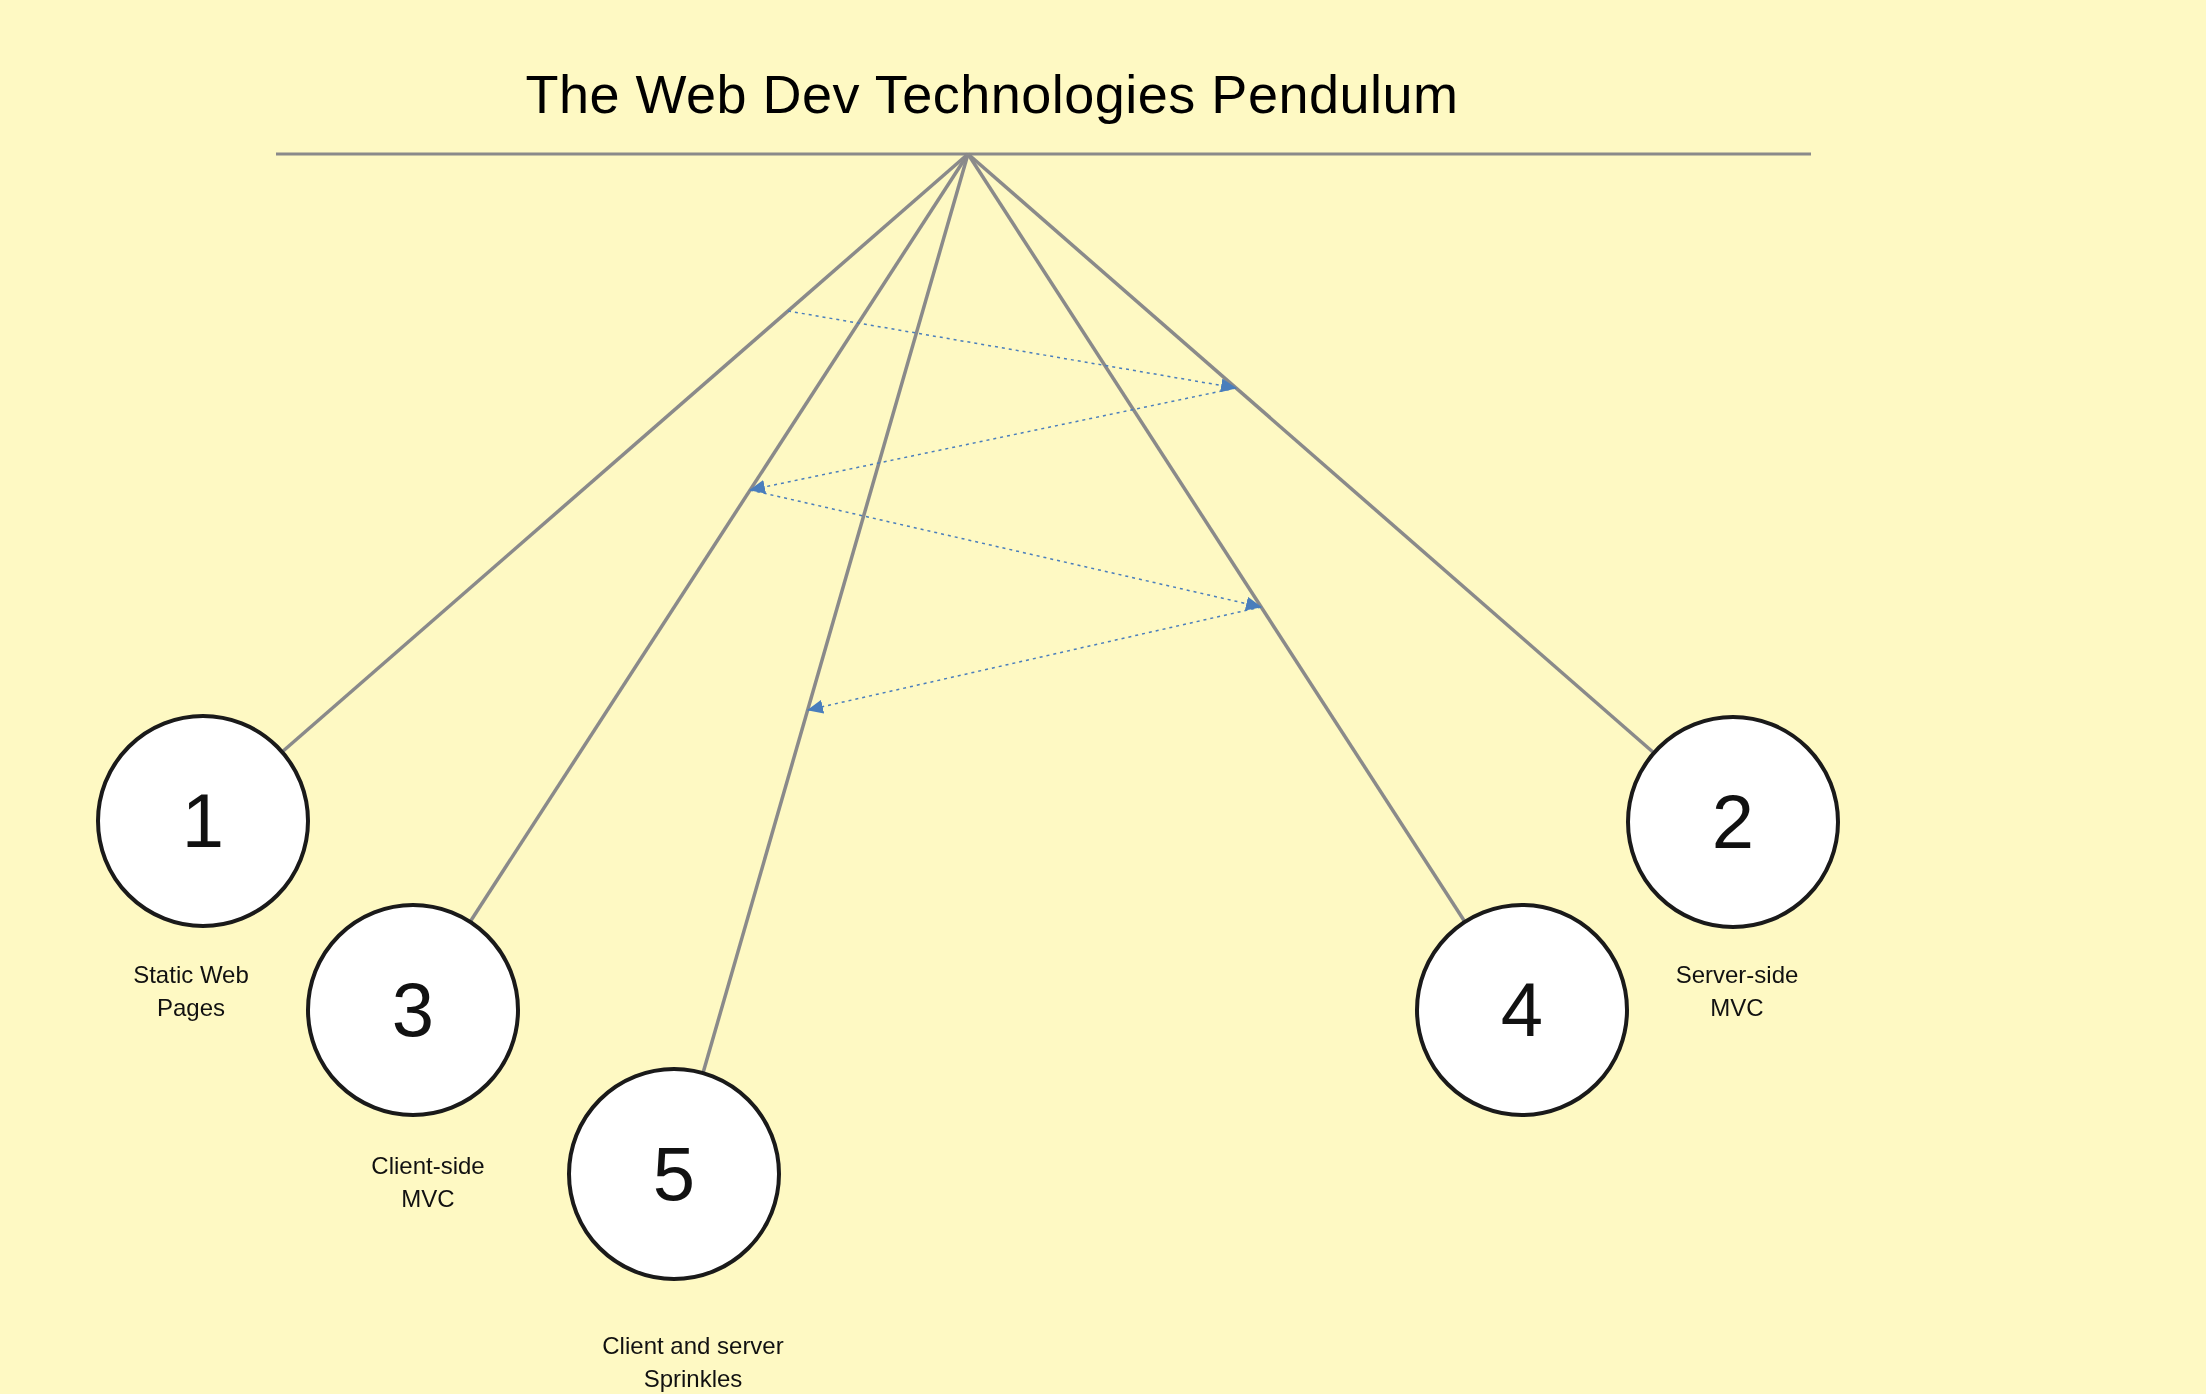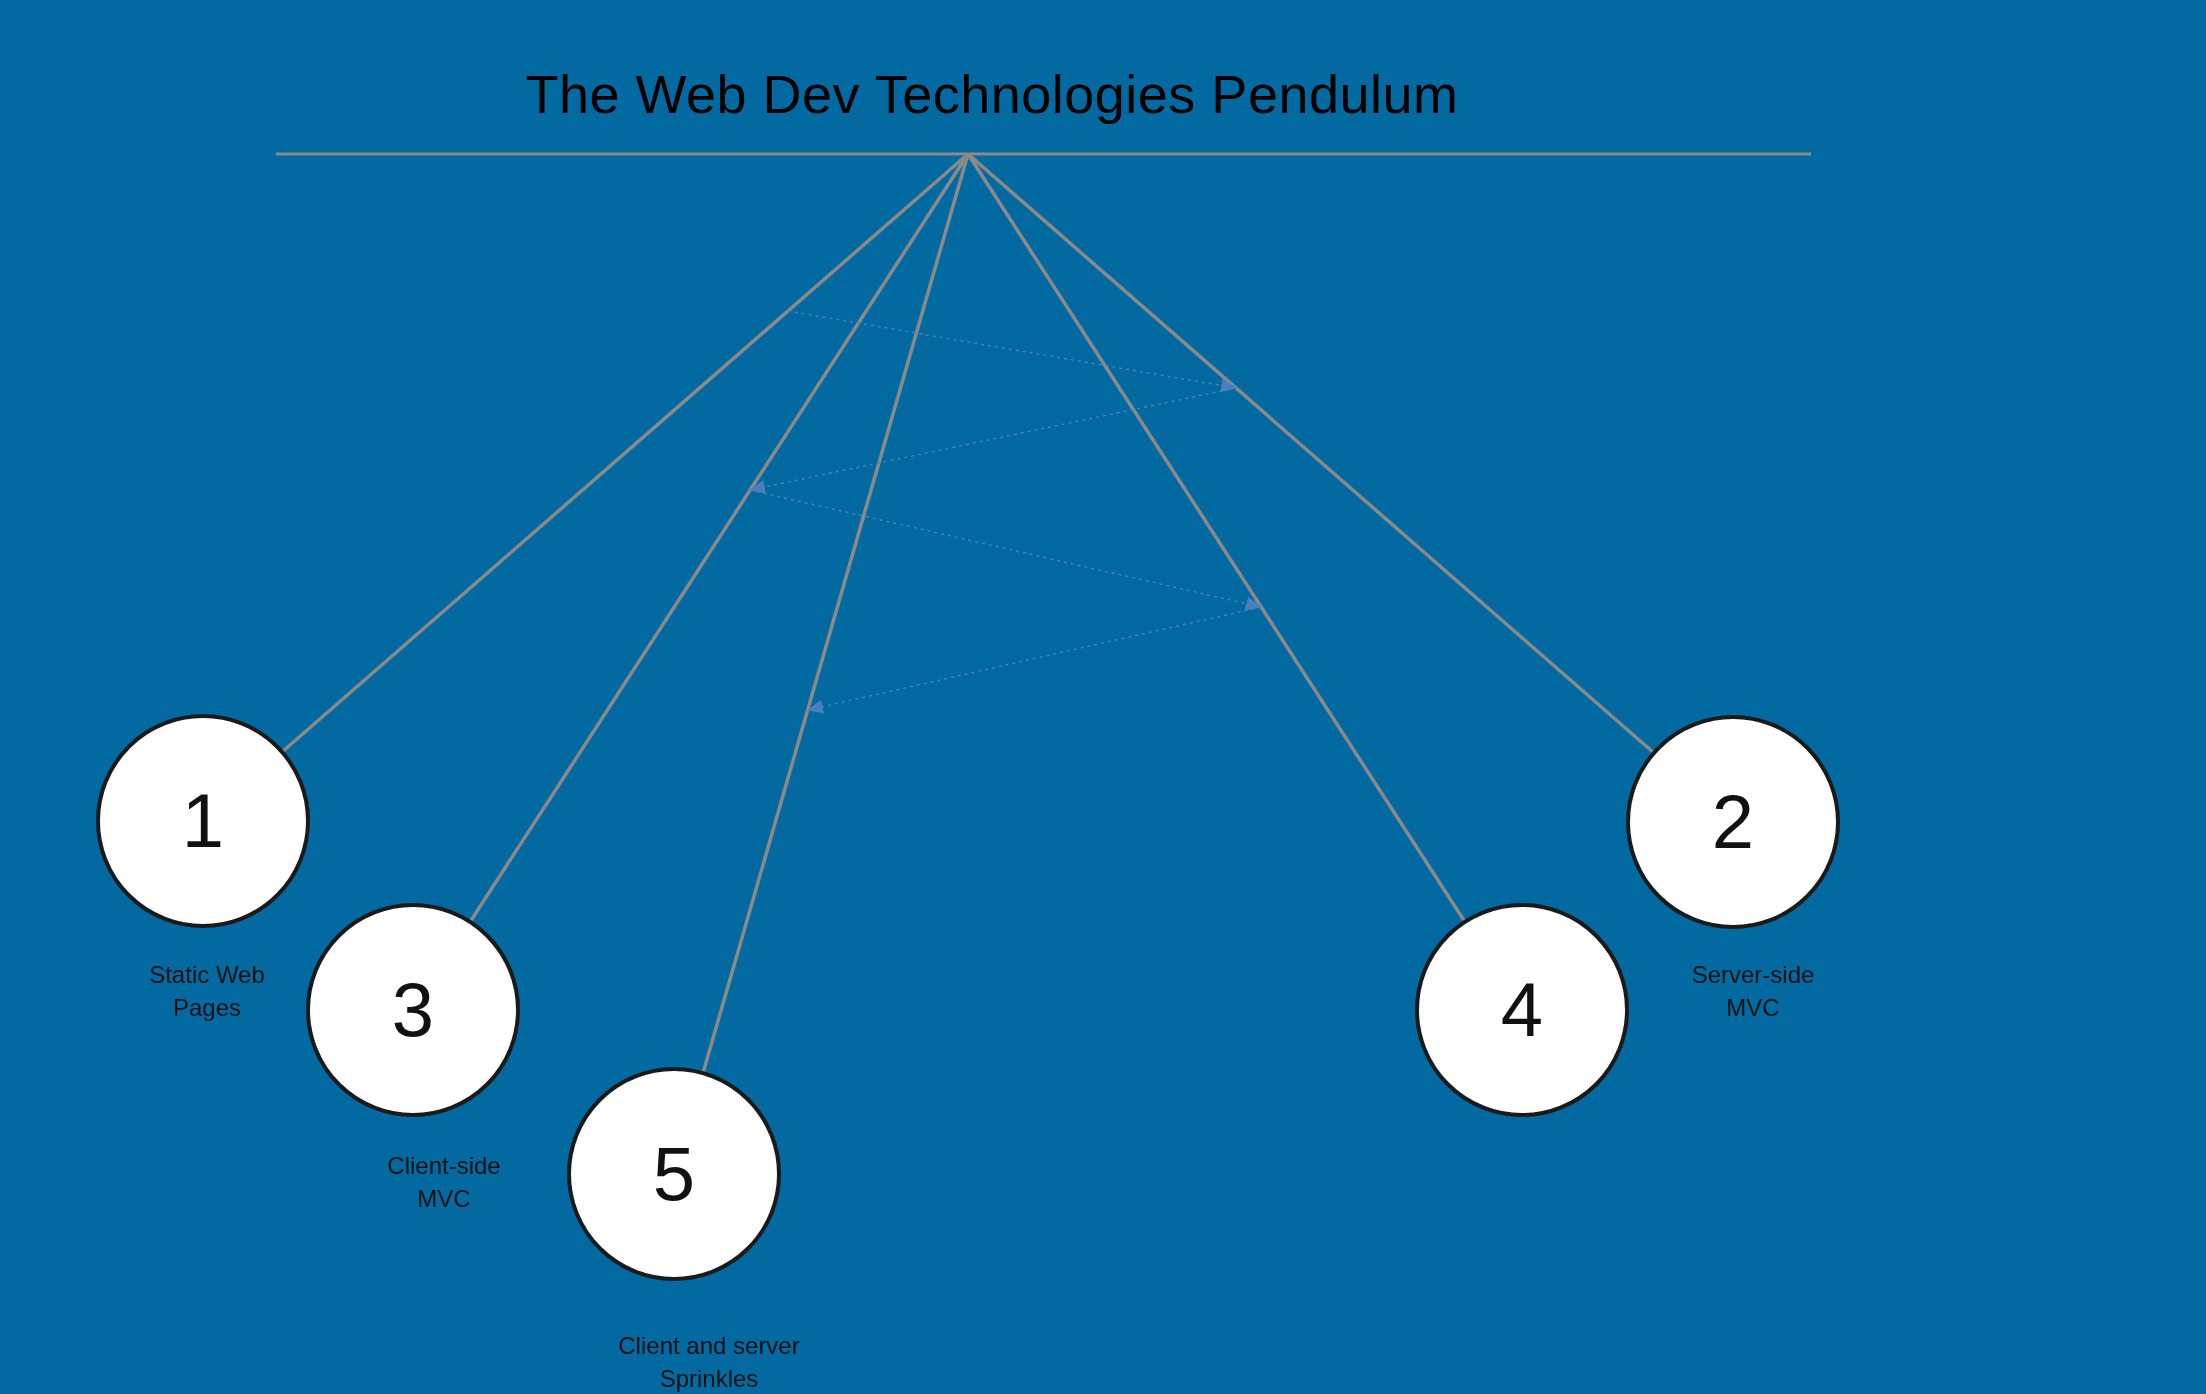--- a/index.html
+++ b/index.html
@@ -4,21 +4,21 @@
 <style>
   html, body {
     margin: 0;
     padding: 0;
     background: #ffffff;
   }
   .canvas {
     position: relative;
     width: 2206px;
     height: 1394px;
-    background: #0369a1;
+    background: #fef9c3;
     overflow: hidden;
     font-family: "Liberation Sans", sans-serif;
     color: #000000;
   }
   .layer {
     position: absolute;
     left: 0;
     top: 0;
     width: 2206px;
     height: 1394px;
@@ -41,21 +41,20 @@
     color: #111111;
   }
   .node-label {
     position: absolute;
     transform: translate(-50%, -50%);
     font-size: 24px;
     line-height: 33px;
     text-align: center;
     white-space: nowrap;
     color: #111111;
-    margin-left: 16px;
   }
 </style>
 </head>
 <body>
 
 <div class="canvas">
 
   <svg class="layer" viewBox="0 0 2206 1394" xmlns="http://www.w3.org/2000/svg">
     <defs>
       <marker id="arrowhead" markerWidth="18" markerHeight="14" refX="15" refY="7" orient="auto" markerUnits="userSpaceOnUse">

